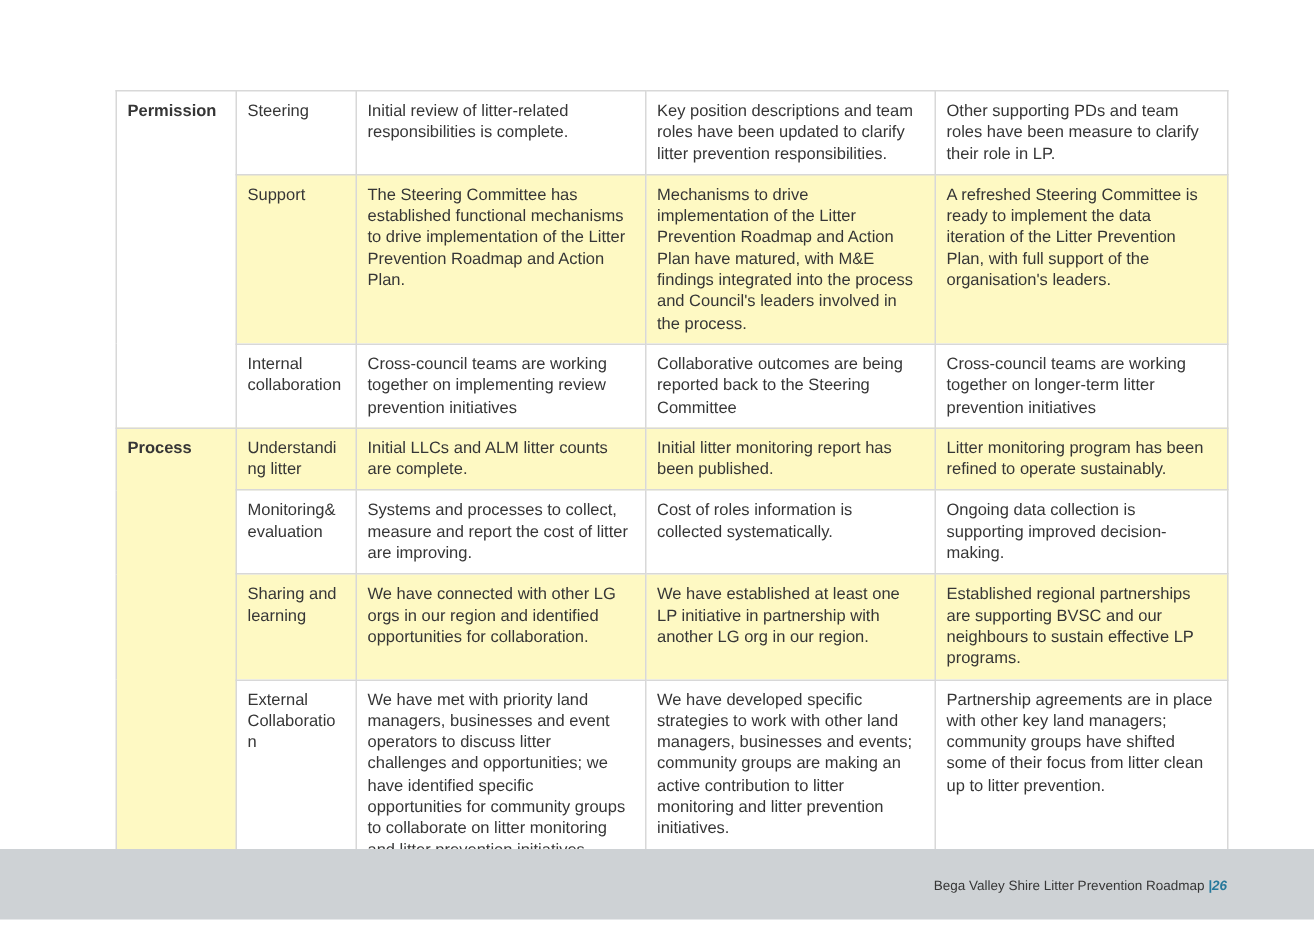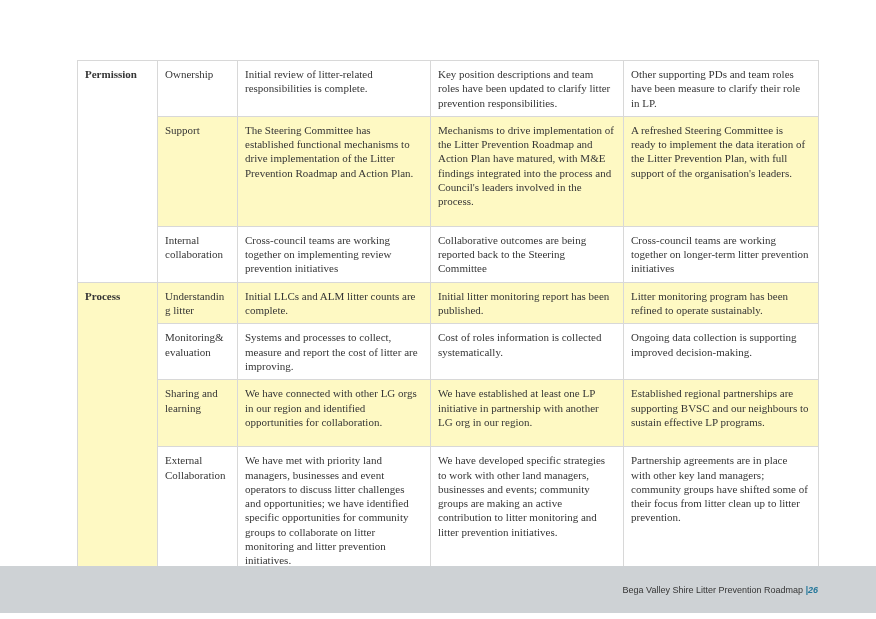--- a/index.html
+++ b/index.html
@@ -24,21 +24,20 @@
     table-layout: fixed;
   }
   table.matrix td {
     border: 1px solid #d8d8d8;
     vertical-align: top;
     padding: 6px 9px 6px 7px;
     font-size: 11px;
     line-height: 1.3;
     color: #363636;
     word-wrap: break-word;
-    font-family: Liberation Serif, serif;
   }
   td.cat {
     font-weight: bold;
     padding-left: 8px;
   }
   .shade { background: #fef9c3; }
   .white { background: #ffffff; }
   .footer-band {
     position: absolute;
     left: 0;
@@ -71,21 +70,21 @@
     <colgroup>
       <col style="width:80px">
       <col style="width:80px">
       <col style="width:193px">
       <col style="width:193px">
       <col style="width:195px">
     </colgroup>
     <tbody>
       <tr style="height:52px">
         <td class="cat white" rowspan="3">Permission</td>
-        <td class="white">Ownership</td>
+        <td class="white">Steering</td>
         <td class="white">Initial review of litter-related responsibilities is complete.</td>
         <td class="white">Key position descriptions and team roles have been updated to clarify litter prevention responsibilities.</td>
         <td class="white">Other supporting PDs and team roles have been measure to clarify their role in LP.</td>
       </tr>
       <tr style="height:110px">
         <td class="shade">Support</td>
         <td class="shade">The Steering Committee has established functional mechanisms to drive implementation of the Litter Prevention Roadmap and Action Plan.</td>
         <td class="shade">Mechanisms to drive implementation of the Litter Prevention Roadmap and Action Plan have matured, with M&amp;E findings integrated into the process and Council's leaders involved in the process.</td>
         <td class="shade">A refreshed Steering Committee is ready to implement the data iteration of the Litter Prevention Plan, with full support of the organisation's leaders.</td>
       </tr>

